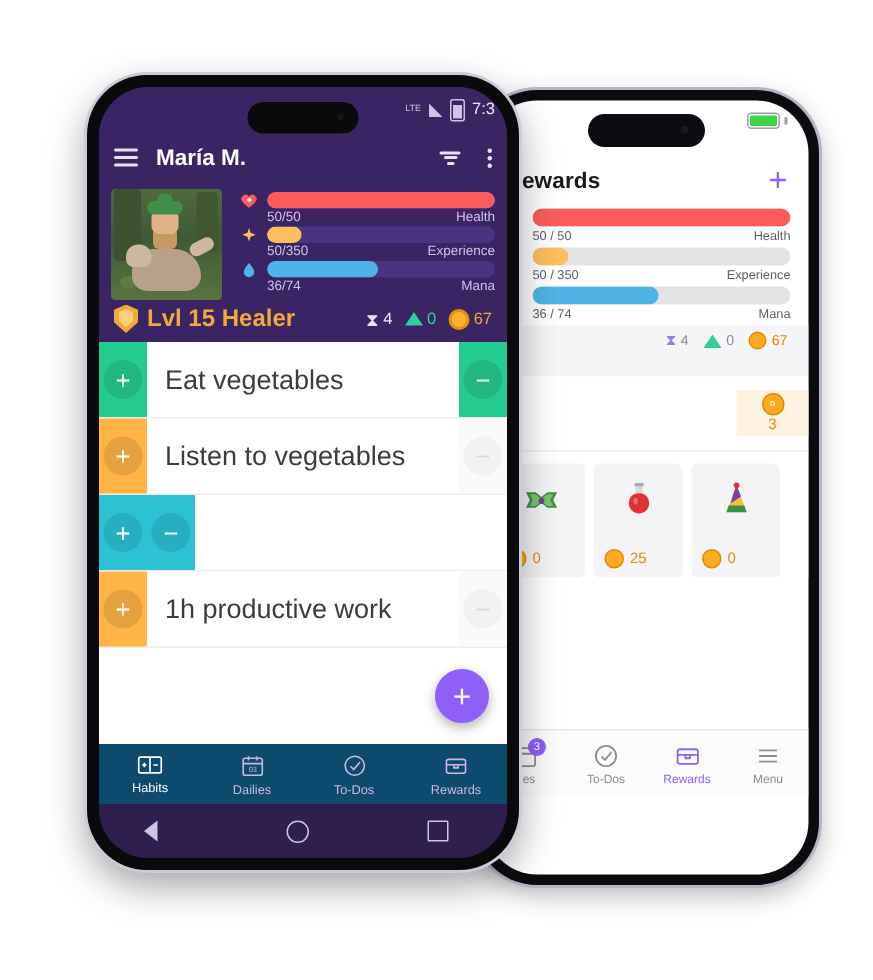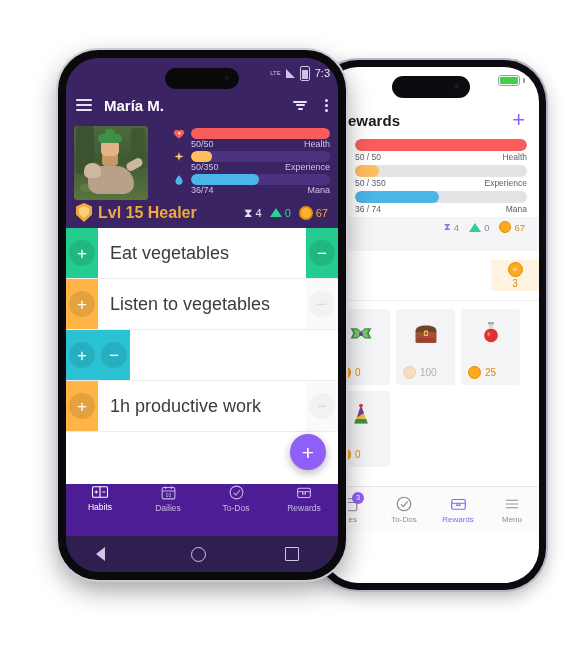--- a/index.html
+++ b/index.html
@@ -136,21 +136,21 @@
   .burger i{display:block;width:16px;height:2px;background:#e7e1f5;border-radius:1px;}
   .a-user{color:#ffffff;font-size:15px;font-weight:bold;flex:1;}
   .funnel{display:flex;flex-direction:column;align-items:center;gap:1.5px;}
   .funnel i{display:block;height:2px;background:#e7e1f5;border-radius:1px;}
   .funnel i:nth-child(1){width:14px;}
   .funnel i:nth-child(2){width:9px;}
   .funnel i:nth-child(3){width:5px;}
   .kebab{display:flex;flex-direction:column;gap:2px;padding-left:6px;}
   .kebab i{width:3px;height:3px;border-radius:50%;background:#e7e1f5;display:block;}
 
-  .a-hero{background:#3a2463;padding:4px 8px 0 8px;display:flex;gap:25px;}
+  .a-hero{background:#3a2463;padding:4px 8px 0 8px;display:flex;gap:12px;}
   .avatar{
     width:74px;height:74px;border-radius:3px;flex:none;position:relative;overflow:hidden;
     background:linear-gradient(#4e6b3c 0%,#3f5a33 45%,#59743f 100%);
   }
   .av-tree{position:absolute;left:2px;top:0;width:18px;height:48px;background:#3d5230;border-radius:3px;}
   .av-tree2{position:absolute;right:3px;top:2px;width:14px;height:40px;background:#41572f;border-radius:3px;}
   .av-bush{position:absolute;left:6px;bottom:8px;width:12px;height:8px;background:#5f7b40;border-radius:4px;}
   .av-wolf{
     position:absolute;left:14px;bottom:6px;width:46px;height:28px;background:#b9a189;
     border-radius:14px 18px 10px 10px;
@@ -199,21 +199,21 @@
   .htext{flex:1;display:flex;align-items:center;padding-left:12px;font-size:18px;color:#3c3c3c;position:relative;}
   .tagmark{position:absolute;right:8px;bottom:4px;width:11px;height:11px;border:1.4px solid #dadada;
     transform:rotate(45deg);border-radius:2px;}
 
   .fab{
     position:absolute;right:12px;bottom:14px;width:36px;height:36px;border-radius:50%;
     background:#8f5ff7;color:#fff;display:flex;align-items:center;justify-content:center;
     font-size:21px;line-height:21px;font-weight:300;box-shadow:0 3px 8px rgba(0,0,0,.3);z-index:5;
   }
 
-  .a-tabbar{height:52px;background:#4c1d95;display:flex;}
+  .a-tabbar{height:40px;background:#0c4a6e;display:flex;align-items:center;}
   .a-tab{flex:1;display:flex;flex-direction:column;align-items:center;gap:2px;}
   .a-tab .al{font-size:8.5px;color:#c9b9e8;}
   .a-tab.active .al{color:#ffffff;}
   .a-tab .ag{color:#c9b9e8;}
   .a-tab.active .ag{color:#ffffff;}
   .a-navbar{height:36px;background:#2f1f50;display:flex;align-items:center;justify-content:space-around;}
   .nv{color:#cfc3e6;}
   .nv-back{width:0;height:0;border-right:8px solid transparent;border-top:7px solid transparent;border-bottom:7px solid transparent;position:relative;}
   .nv-back:after{content:"";position:absolute;left:-9px;top:-7px;width:0;height:0;
     border-right:9px solid #cfc3e6;border-top:7px solid transparent;border-bottom:7px solid transparent;}
@@ -338,36 +338,20 @@
                 <path d="M8 8h6l6 5 6-5h6l-3 6 3 6h-6l-6-5-6 5H8l3-6z" fill="#7bc46d"></path>
                 <circle cx="20" cy="15" r="3" fill="#6b3fa0"></circle>
               </svg>
             </div>
             <div class="price">
               <span class="c3"></span>
               <span class="p">0</span>
             </div>
           </div>
 
-          <div class="rcard">
-            <div class="art">
-              <svg width="28" height="24" viewBox="0 0 40 34">
-                <rect x="5" y="13" width="30" height="17" rx="2" fill="#8a5a34"></rect>
-                <path d="M5 14c0-6 4-9 15-9s15 3 15 9z" fill="#6d4426"></path>
-                <rect x="7" y="16" width="26" height="6" fill="#b9463a"></rect>
-                <rect x="7" y="23" width="26" height="5" fill="#a03c31"></rect>
-                <rect x="17" y="12" width="6" height="8" rx="1" fill="#e0b84a"></rect>
-                <circle cx="20" cy="16" r="1.6" fill="#6d4426"></circle>
-              </svg>
-            </div>
-            <div class="price dim">
-              <span class="c3"></span>
-              <span class="p">100</span>
-            </div>
-          </div>
 
           <div class="rcard">
             <div class="art">
               <svg width="18" height="26" viewBox="0 0 24 34">
                 <rect x="9" y="2" width="6" height="8" fill="#d8d8d8"></rect>
                 <rect x="8" y="1" width="8" height="3" fill="#aaaaaa"></rect>
                 <path d="M12 10c6 0 9 4 9 9s-4 9-9 9-9-4-9-9 3-9 9-9z" fill="#e03232"></path>
                 <ellipse cx="9" cy="17" rx="2" ry="3" fill="#f78a8a" opacity=".7"></ellipse>
               </svg>
             </div>

